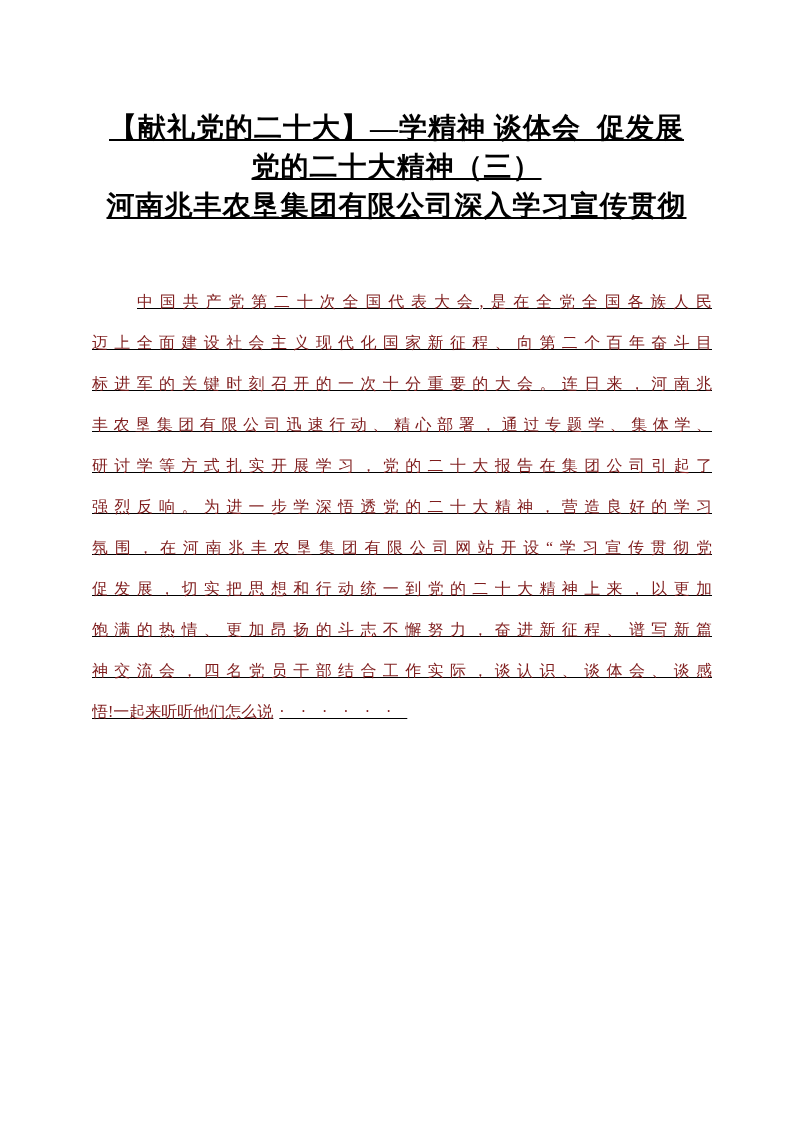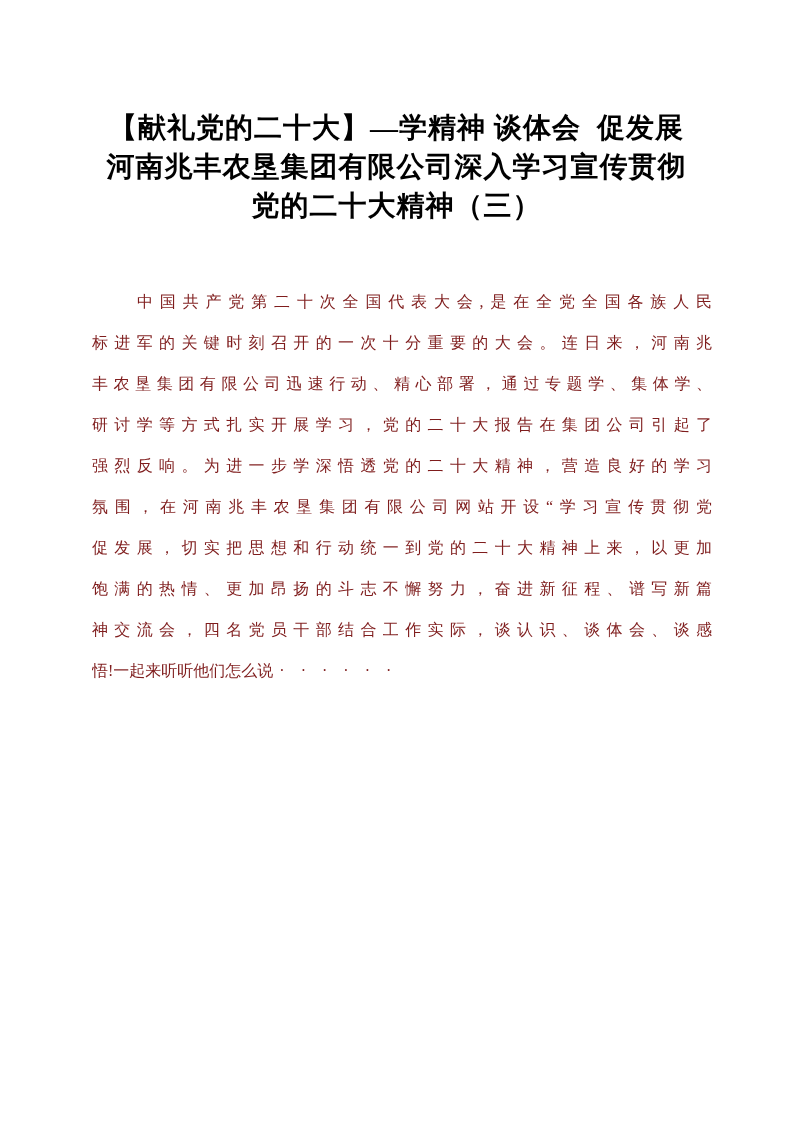--- a/index.html
+++ b/index.html
@@ -4,20 +4,21 @@
 <style>
   html, body { margin: 0; padding: 0; background: #ffffff; }
   .page {
     position: relative;
     width: 793px;
     height: 1122px;
     background: #ffffff;
     overflow: hidden;
     font-family: "Liberation Serif", "DejaVu Serif", serif;
     color: #000000;
+    text-decoration: underline;
   }
   .title-block {
     padding-top: 108px;
     text-align: center;
     font-weight: 700;
     font-size: 28px;
     line-height: 39px;
     letter-spacing: 1px;
     color: #000000;
   }
@@ -45,27 +46,28 @@
     margin-left: 6px;
   }
 </style>
 </head>
 <body>
 
 <div class="page">
 
   <div class="title-block">
     <div class="title-line">【献礼党的二十大】—学精神 谈体会  促发展</div>
+    <div class="title-line">党的二十大精神（三）</div>
     <div class="title-line">河南兆丰农垦集团有限公司深入学习宣传贯彻</div>
-    <div class="title-line">党的二十大精神（三）</div>
   </div>
 
   <div class="body-block">
 
     <div class="bline first">中国共产党第二十次全国代表大会,是在全党全国各族人民</div>
+    <div class="bline">迈上全面建设社会主义现代化国家新征程、向第二个百年奋斗目</div>
     <div class="bline">标进军的关键时刻召开的一次十分重要的大会。连日来，河南兆</div>
     <div class="bline">丰农垦集团有限公司迅速行动、精心部署，通过专题学、集体学、</div>
     <div class="bline">研讨学等方式扎实开展学习，党的二十大报告在集团公司引起了</div>
     <div class="bline">强烈反响。为进一步学深悟透党的二十大精神，营造良好的学习</div>
     <div class="bline">氛围，在河南兆丰农垦集团有限公司网站开设“学习宣传贯彻党</div>
     <div class="bline">促发展，切实把思想和行动统一到党的二十大精神上来，以更加</div>
     <div class="bline">饱满的热情、更加昂扬的斗志不懈努力，奋进新征程、谱写新篇</div>
 
     <div class="bline">神交流会，四名党员干部结合工作实际，谈认识、谈体会、谈感</div>
     <div class="bline last">

